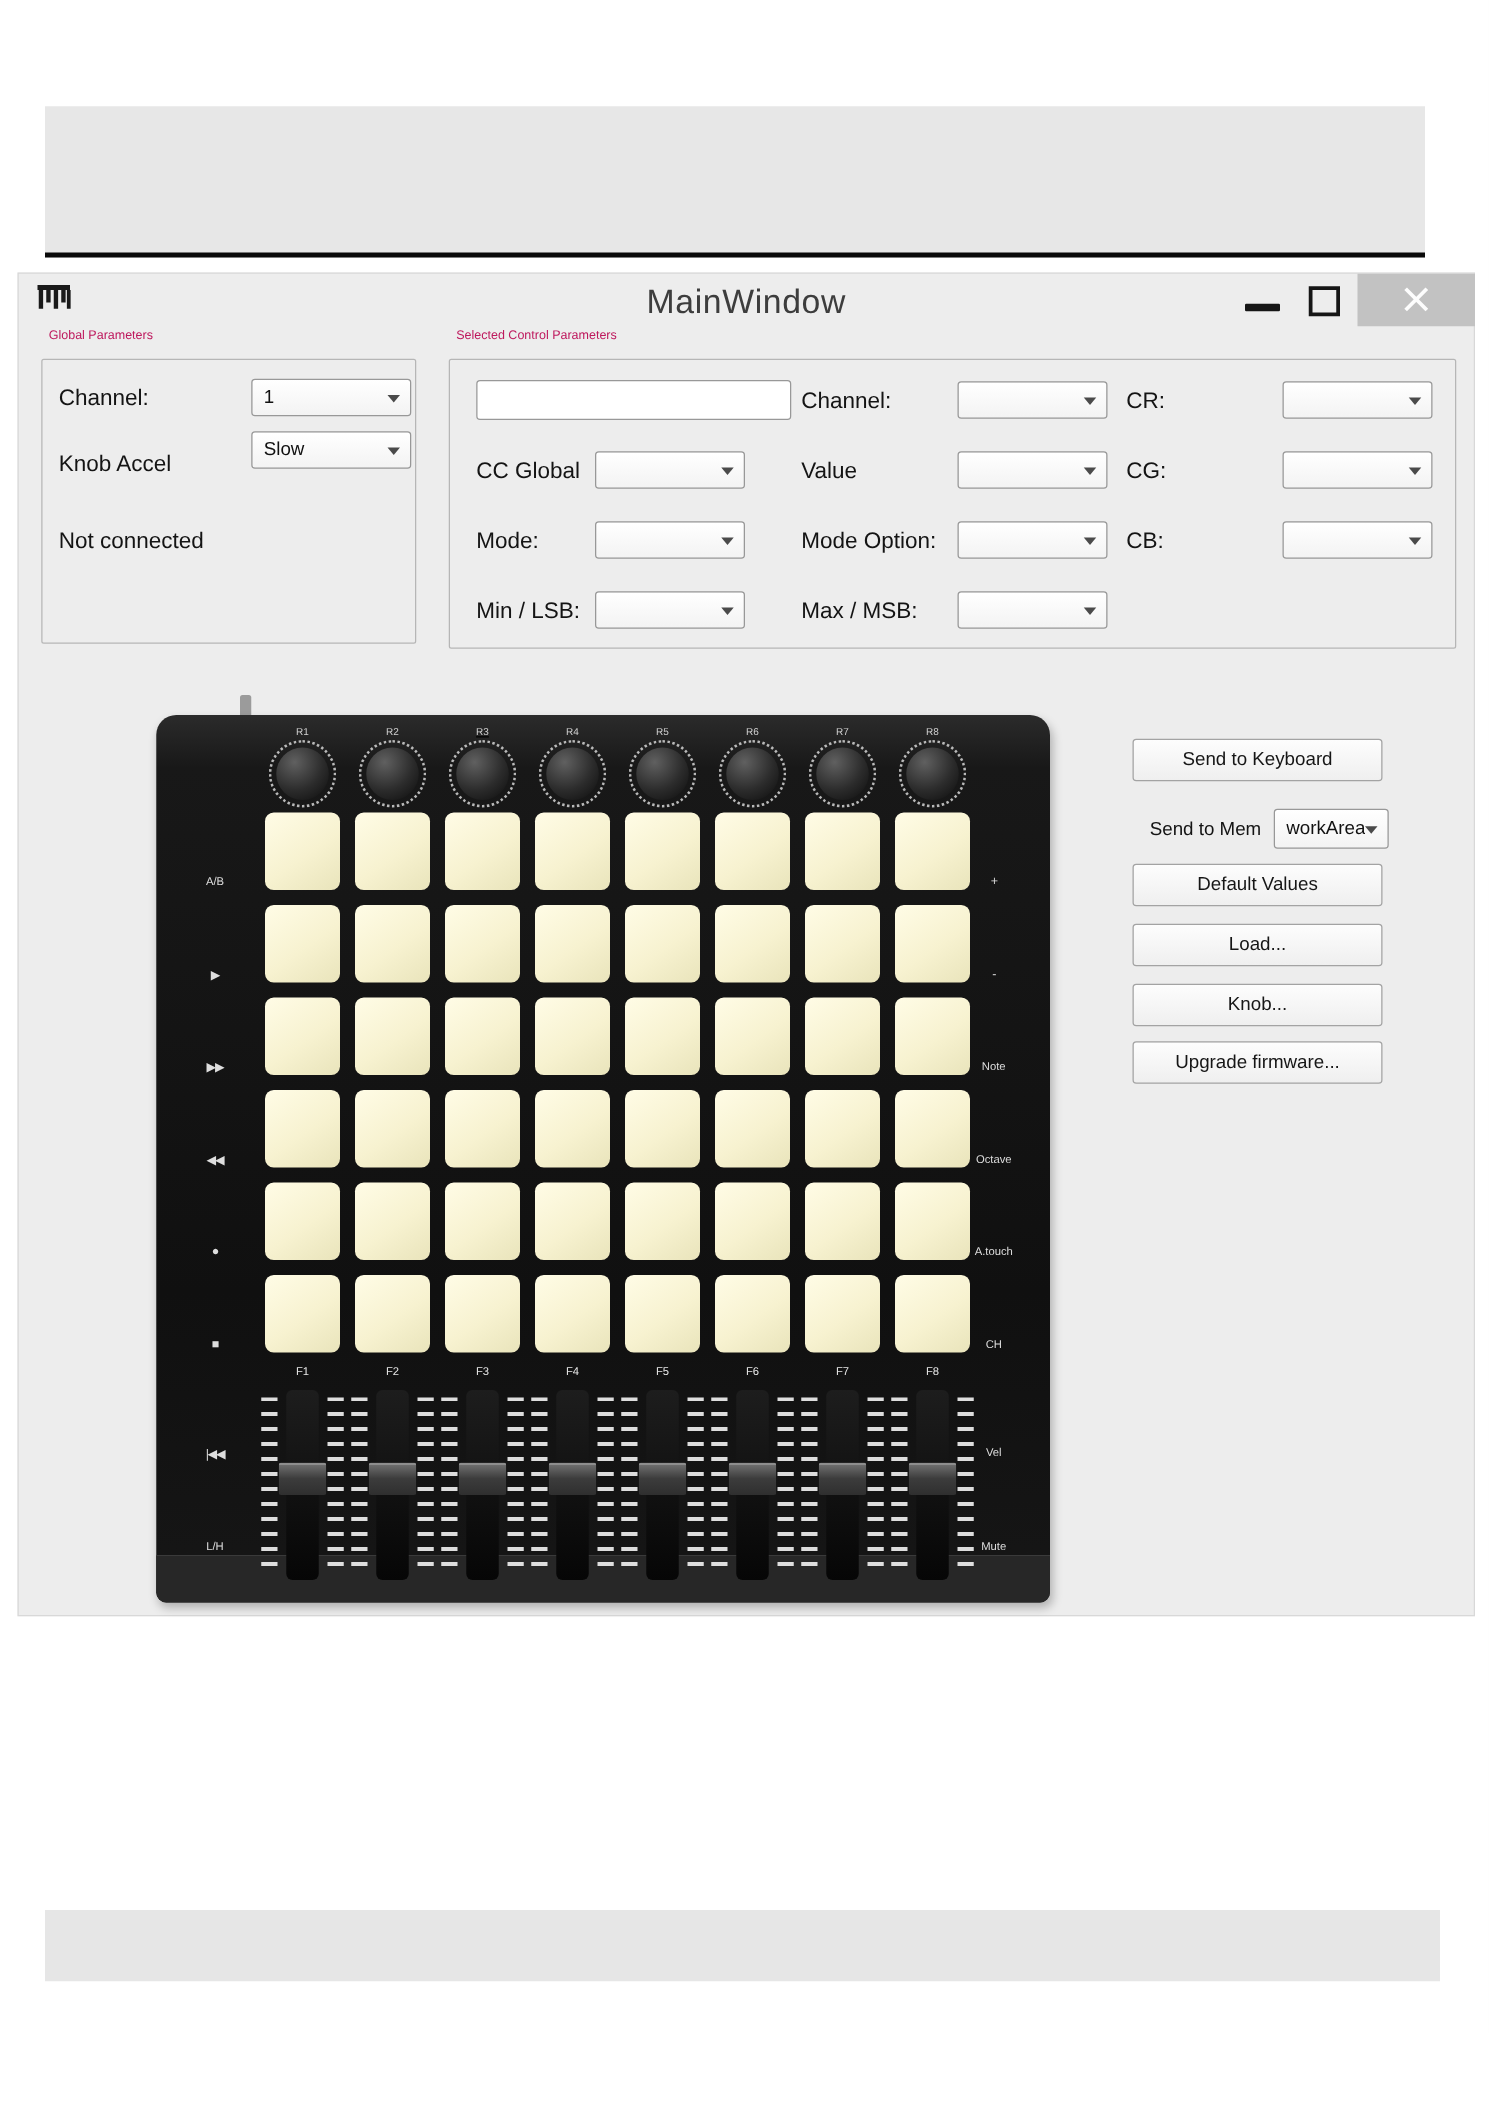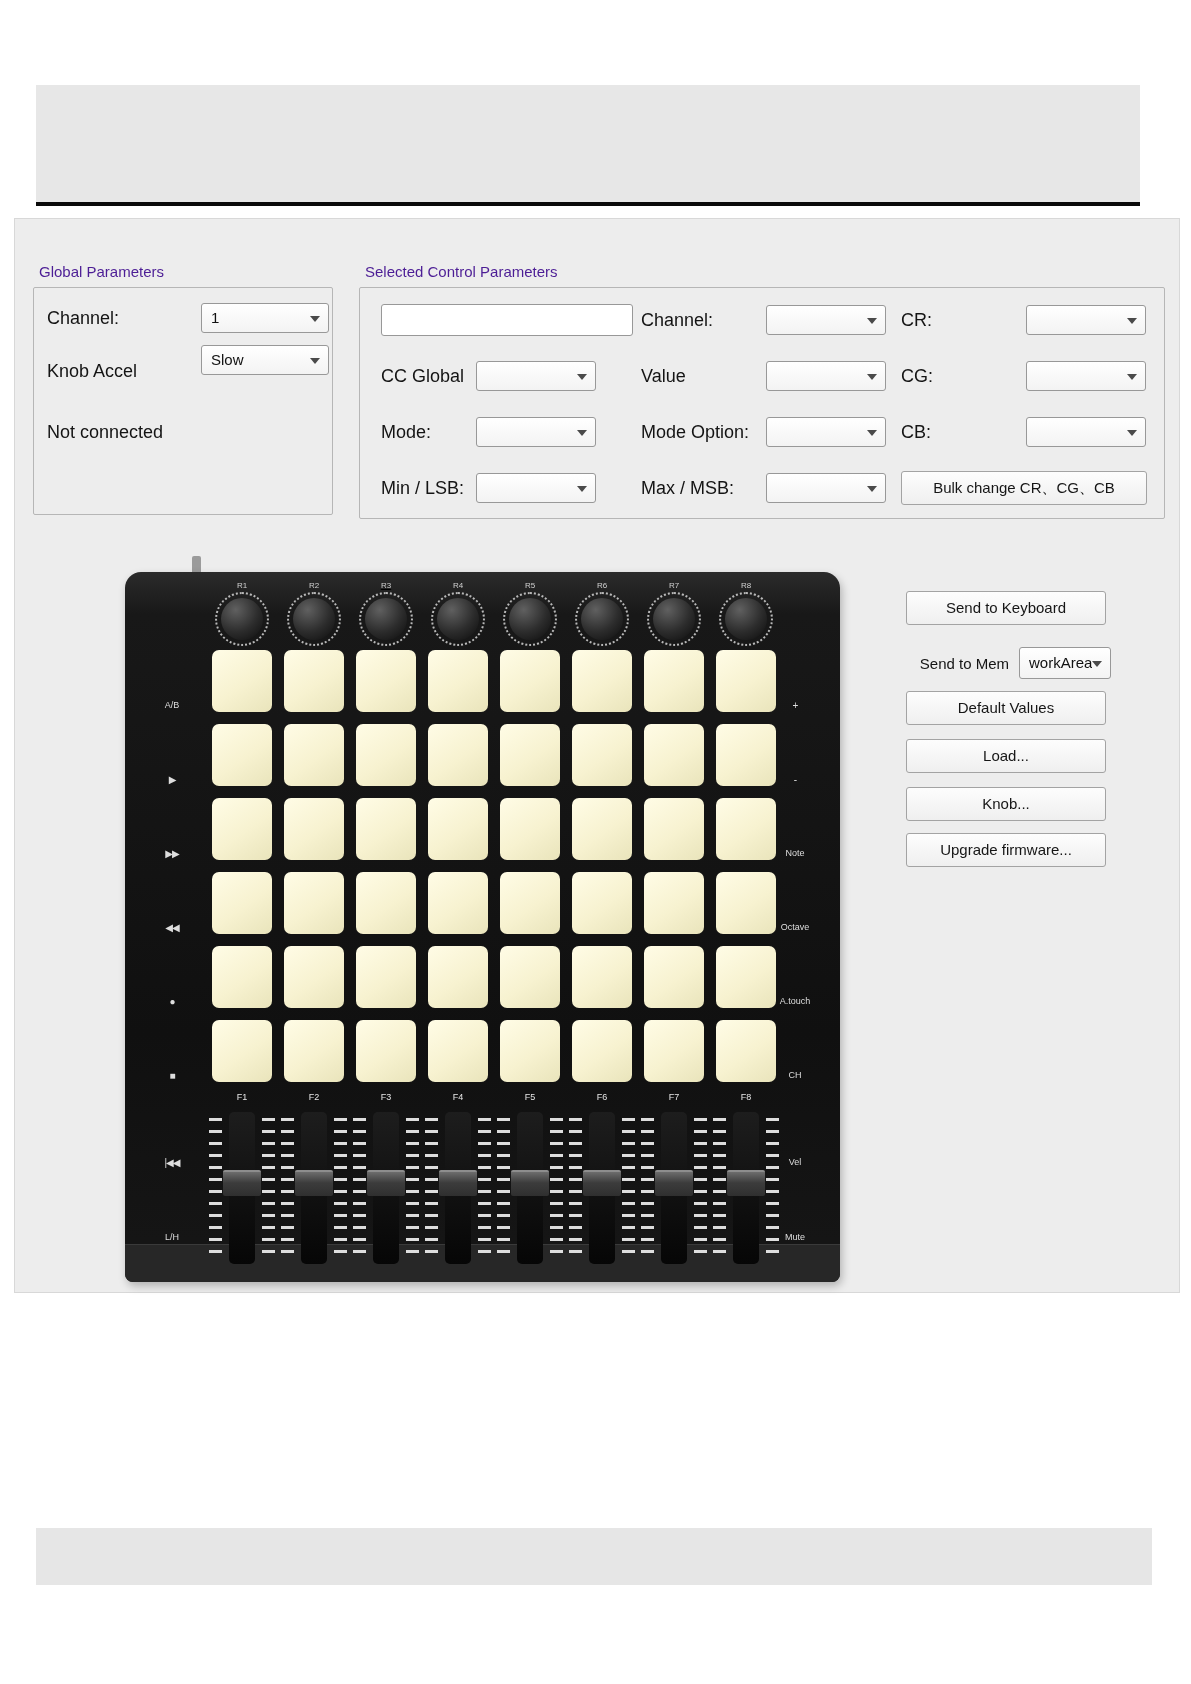--- a/index.html
+++ b/index.html
@@ -20,21 +20,21 @@
   .app-icon { position:absolute; left:14px; top:9px; width:28px; height:26px; }
   .btn-min { position:absolute; left:981px; top:24px; width:28px; height:6px; background:#161616; border-radius:1px; }
   .btn-max { position:absolute; left:1032px; top:10px; width:25px; height:24px; border:3px solid #161616; background:transparent; }
   .btn-close { position:absolute; left:1071px; top:0; width:94px; height:42px; background:#c2c2c2; }
   .close-x { position:absolute; left:50%; top:50%; width:26px; height:26px; transform:translate(-50%,-50%); }
   .close-x::before, .close-x::after { content:""; position:absolute; left:1px; top:11px; width:24px; height:3px; background:#fdfdfd; }
   .close-x::before { transform:rotate(45deg); }
   .close-x::after { transform:rotate(-45deg); }
 
   
-  .group-label { position:absolute; font-size:15px; color:#4c1d95; }
+  .group-label { position:absolute; font-size:10px; color:#be185d; }
   .group-box { position:absolute; border:1px solid #b6b6b6; border-radius:2px; background:transparent; }
 
   .field-label { position:absolute; font-size:18px; color:#141414; line-height:30px; white-space:nowrap; }
 
   .combo { position:absolute; height:30px; background:linear-gradient(180deg,#ffffff,#f3f3f3); border:1px solid #989898; border-radius:3px; overflow:hidden; }
   .combo-text { position:absolute; left:9px; top:0; right:22px; line-height:28px; font-size:15px; color:#111; white-space:nowrap; overflow:hidden; }
   .combo-arrow { position:absolute; right:8px; top:12px; width:0; height:0; border-left:5px solid transparent; border-right:5px solid transparent; border-top:6px solid #4a4a4a; }
 
   .text-input { position:absolute; background:#ffffff; border:1px solid #989898; border-radius:3px; font-size:15px; color:#111; padding:0 8px; font-family:"Liberation Sans", sans-serif; }
 
@@ -67,20 +67,36 @@
   .mem-label { position:absolute; font-size:15px; color:#141414; }
 </style>
 </head>
 <body>
 
 <div class="abs top-band"></div>
 <div class="abs bottom-band"></div>
 
 <div class="abs main-window">
 
+  <div class="titlebar">
+    <svg class="app-icon" viewBox="0 0 28 26">
+      <rect x="1" y="0" width="26" height="4" fill="#1a1a1a"></rect>
+      <rect x="2" y="4" width="3.5" height="15" fill="#1a1a1a"></rect>
+      <rect x="8" y="4" width="3.5" height="10" fill="#1a1a1a"></rect>
+      <rect x="14" y="4" width="3.5" height="15" fill="#1a1a1a"></rect>
+      <rect x="20" y="4" width="3.5" height="10" fill="#1a1a1a"></rect>
+      <rect x="24.5" y="4" width="3" height="15" fill="#1a1a1a"></rect>
+    </svg>
+    <div class="window-title">MainWindow</div>
+    <div class="btn-min"></div>
+    <div class="btn-max"></div>
+    <div class="btn-close">
+      <div class="close-x"></div>
+    </div>
+  </div>
 
   <div class="group-label" style="left:24px;top:44px;">Global Parameters</div>
   <div class="group-box" style="left:18px;top:68px;width:300px;height:228px;"></div>
   <div class="field-label" style="left:32px;top:84px;">Channel:</div>
   <div class="combo" style="left:186px;top:84px;width:128px;">
     <span class="combo-text">1</span>
     <span class="combo-arrow"></span>
   </div>
   <div class="field-label" style="left:32px;top:137px;">Knob Accel</div>
   <div class="combo" style="left:186px;top:126px;width:128px;">
@@ -139,21 +155,20 @@
   <div class="field-label" style="left:366px;top:254px;">Min / LSB:</div>
   <div class="combo" style="left:461px;top:254px;width:120px;">
     <span class="combo-text"></span>
       <span class="combo-arrow"></span>
   </div>
   <div class="field-label" style="left:626px;top:254px;">Max / MSB:</div>
   <div class="combo" style="left:751px;top:254px;width:120px;">
     <span class="combo-text"></span>
       <span class="combo-arrow"></span>
   </div>
-  <div class="push-btn" style="left:886px;top:252px;width:246px;height:34px;">Bulk change CR、CG、CB</div>
 
   <div class="push-btn" style="left:891px;top:372px;width:200px;height:34px;">Send to Keyboard</div>
   <div class="mem-label" style="left:888px;top:436px;width:106px;text-align:right;">Send to Mem</div>
   <div class="combo" style="left:1004px;top:428px;width:92px;height:32px;">
     <span class="combo-text" style="right:18px;line-height:30px;">workArea</span>
     <span class="combo-arrow" style="top:13px;"></span>
   </div>
   <div class="push-btn" style="left:891px;top:472px;width:200px;height:34px;">Default Values</div>
   <div class="push-btn" style="left:891px;top:520px;width:200px;height:34px;">Load...</div>
   <div class="push-btn" style="left:891px;top:568px;width:200px;height:34px;">Knob...</div>

